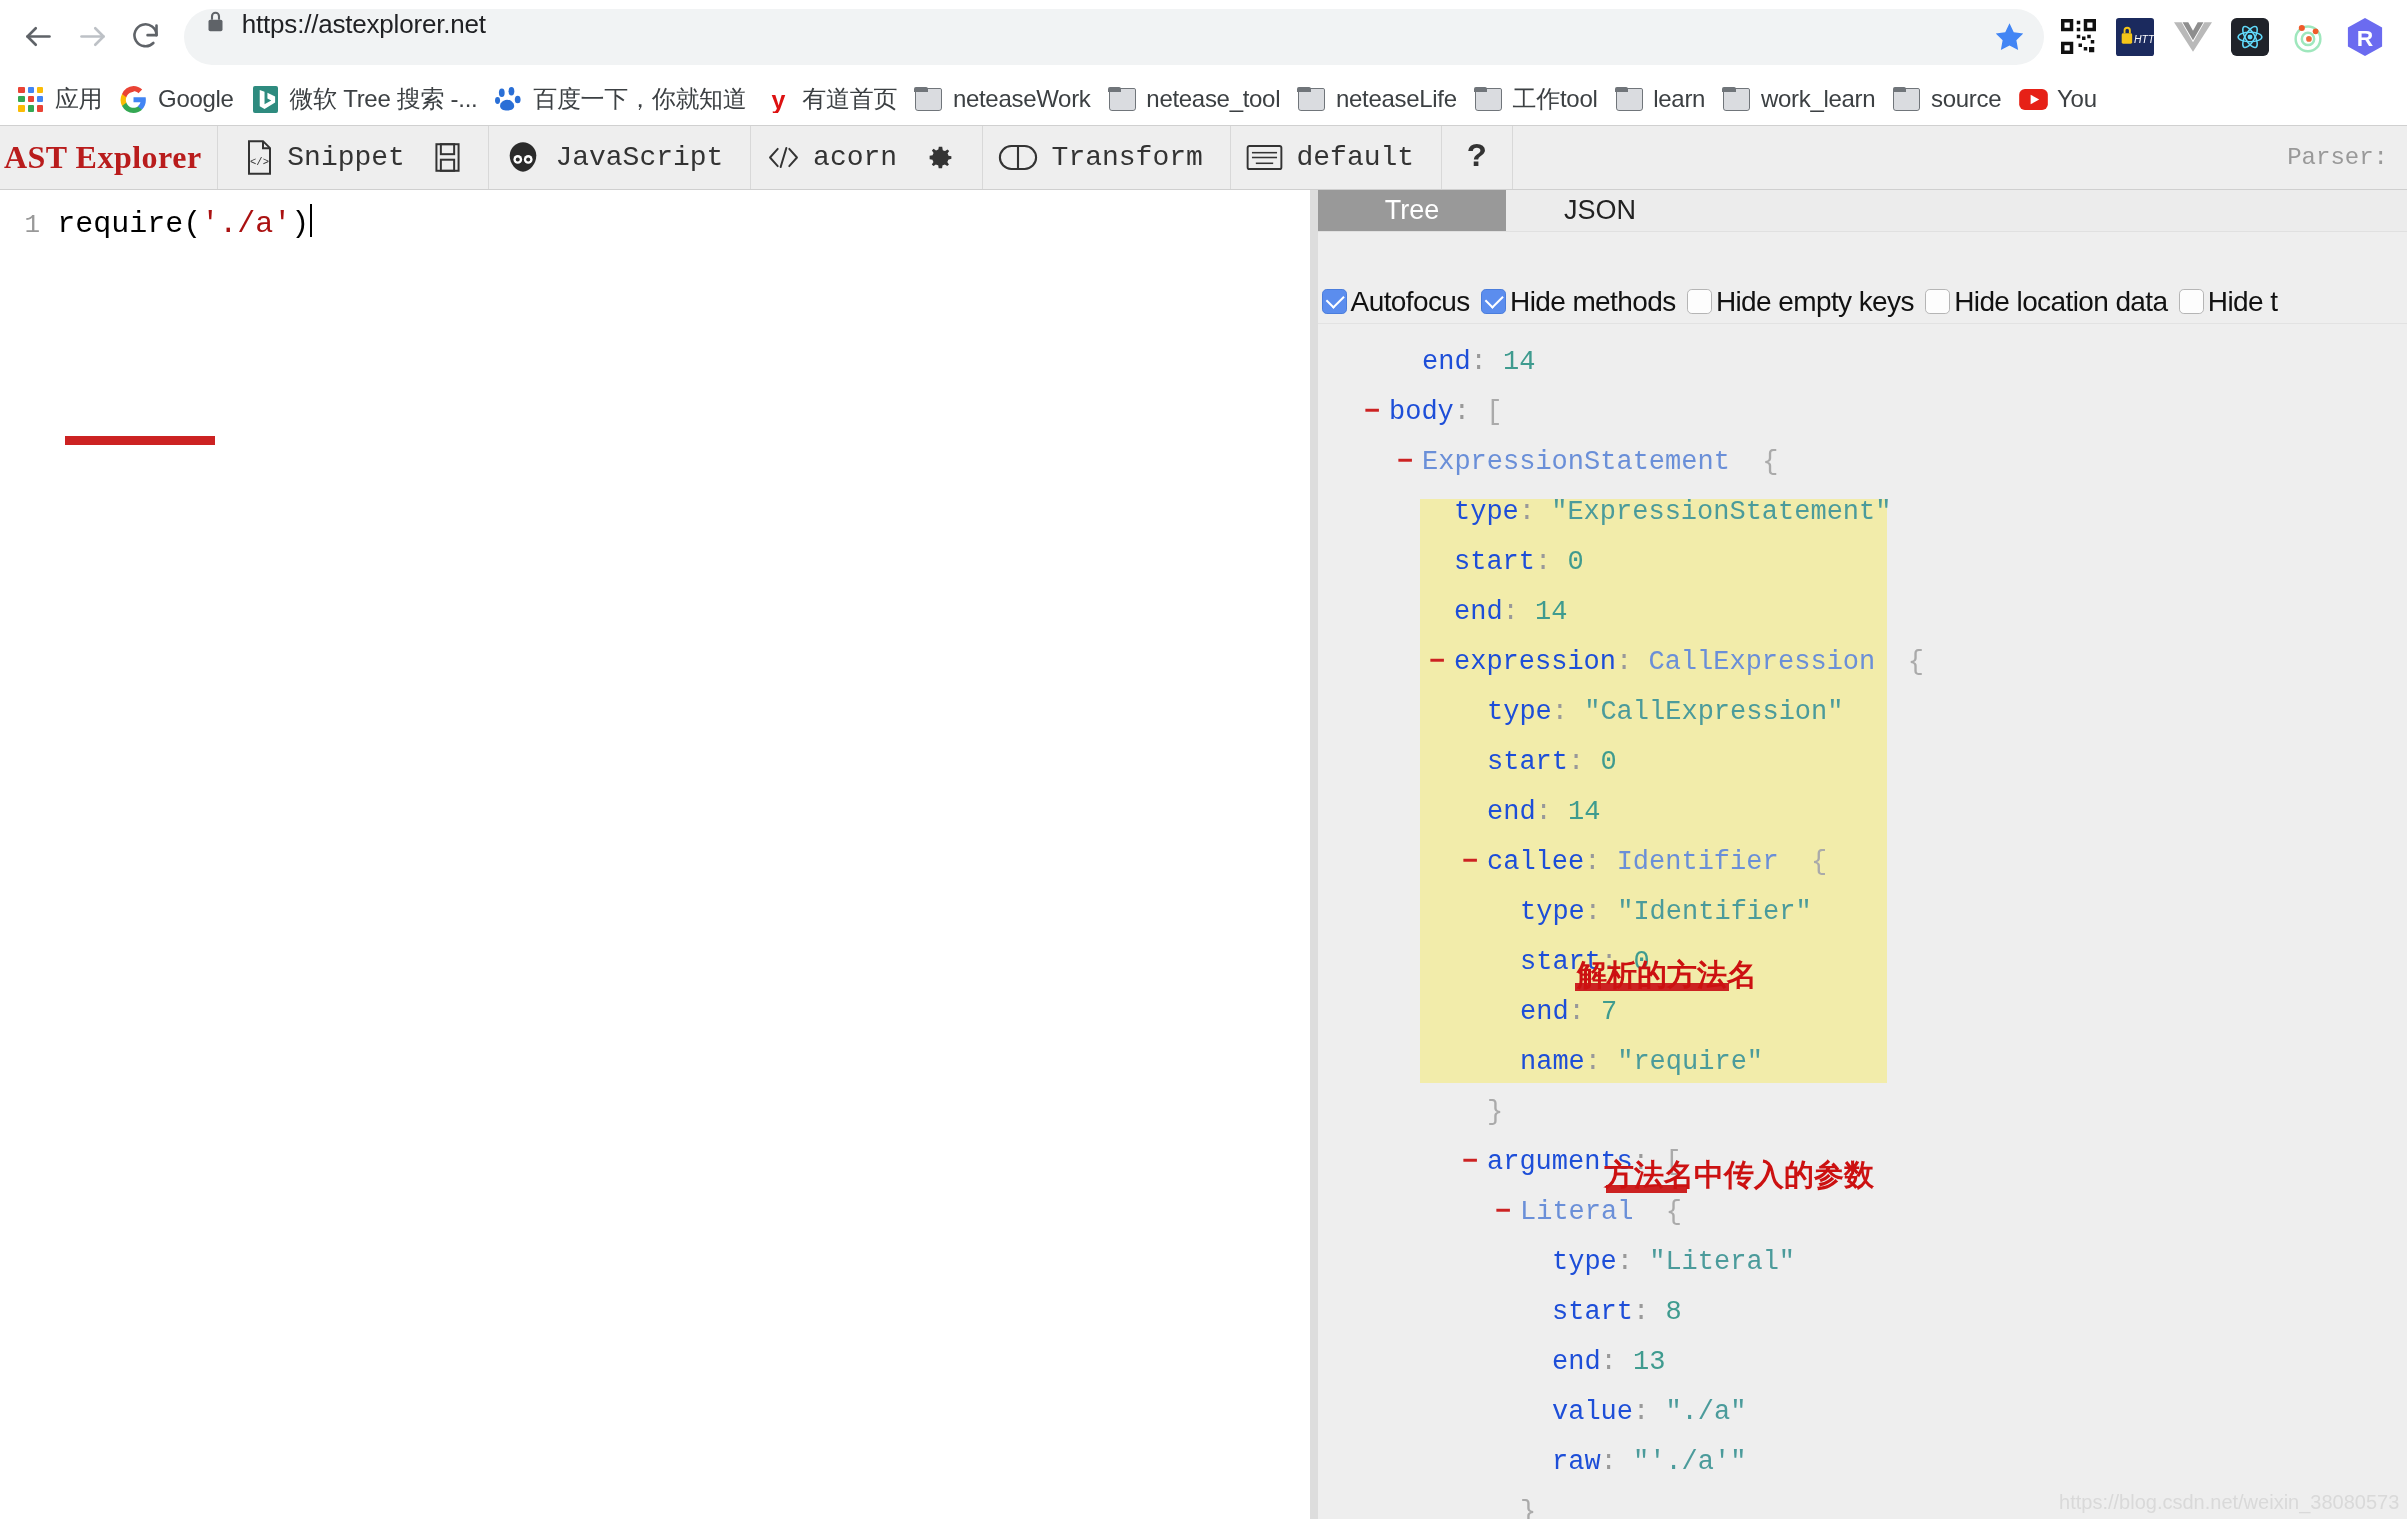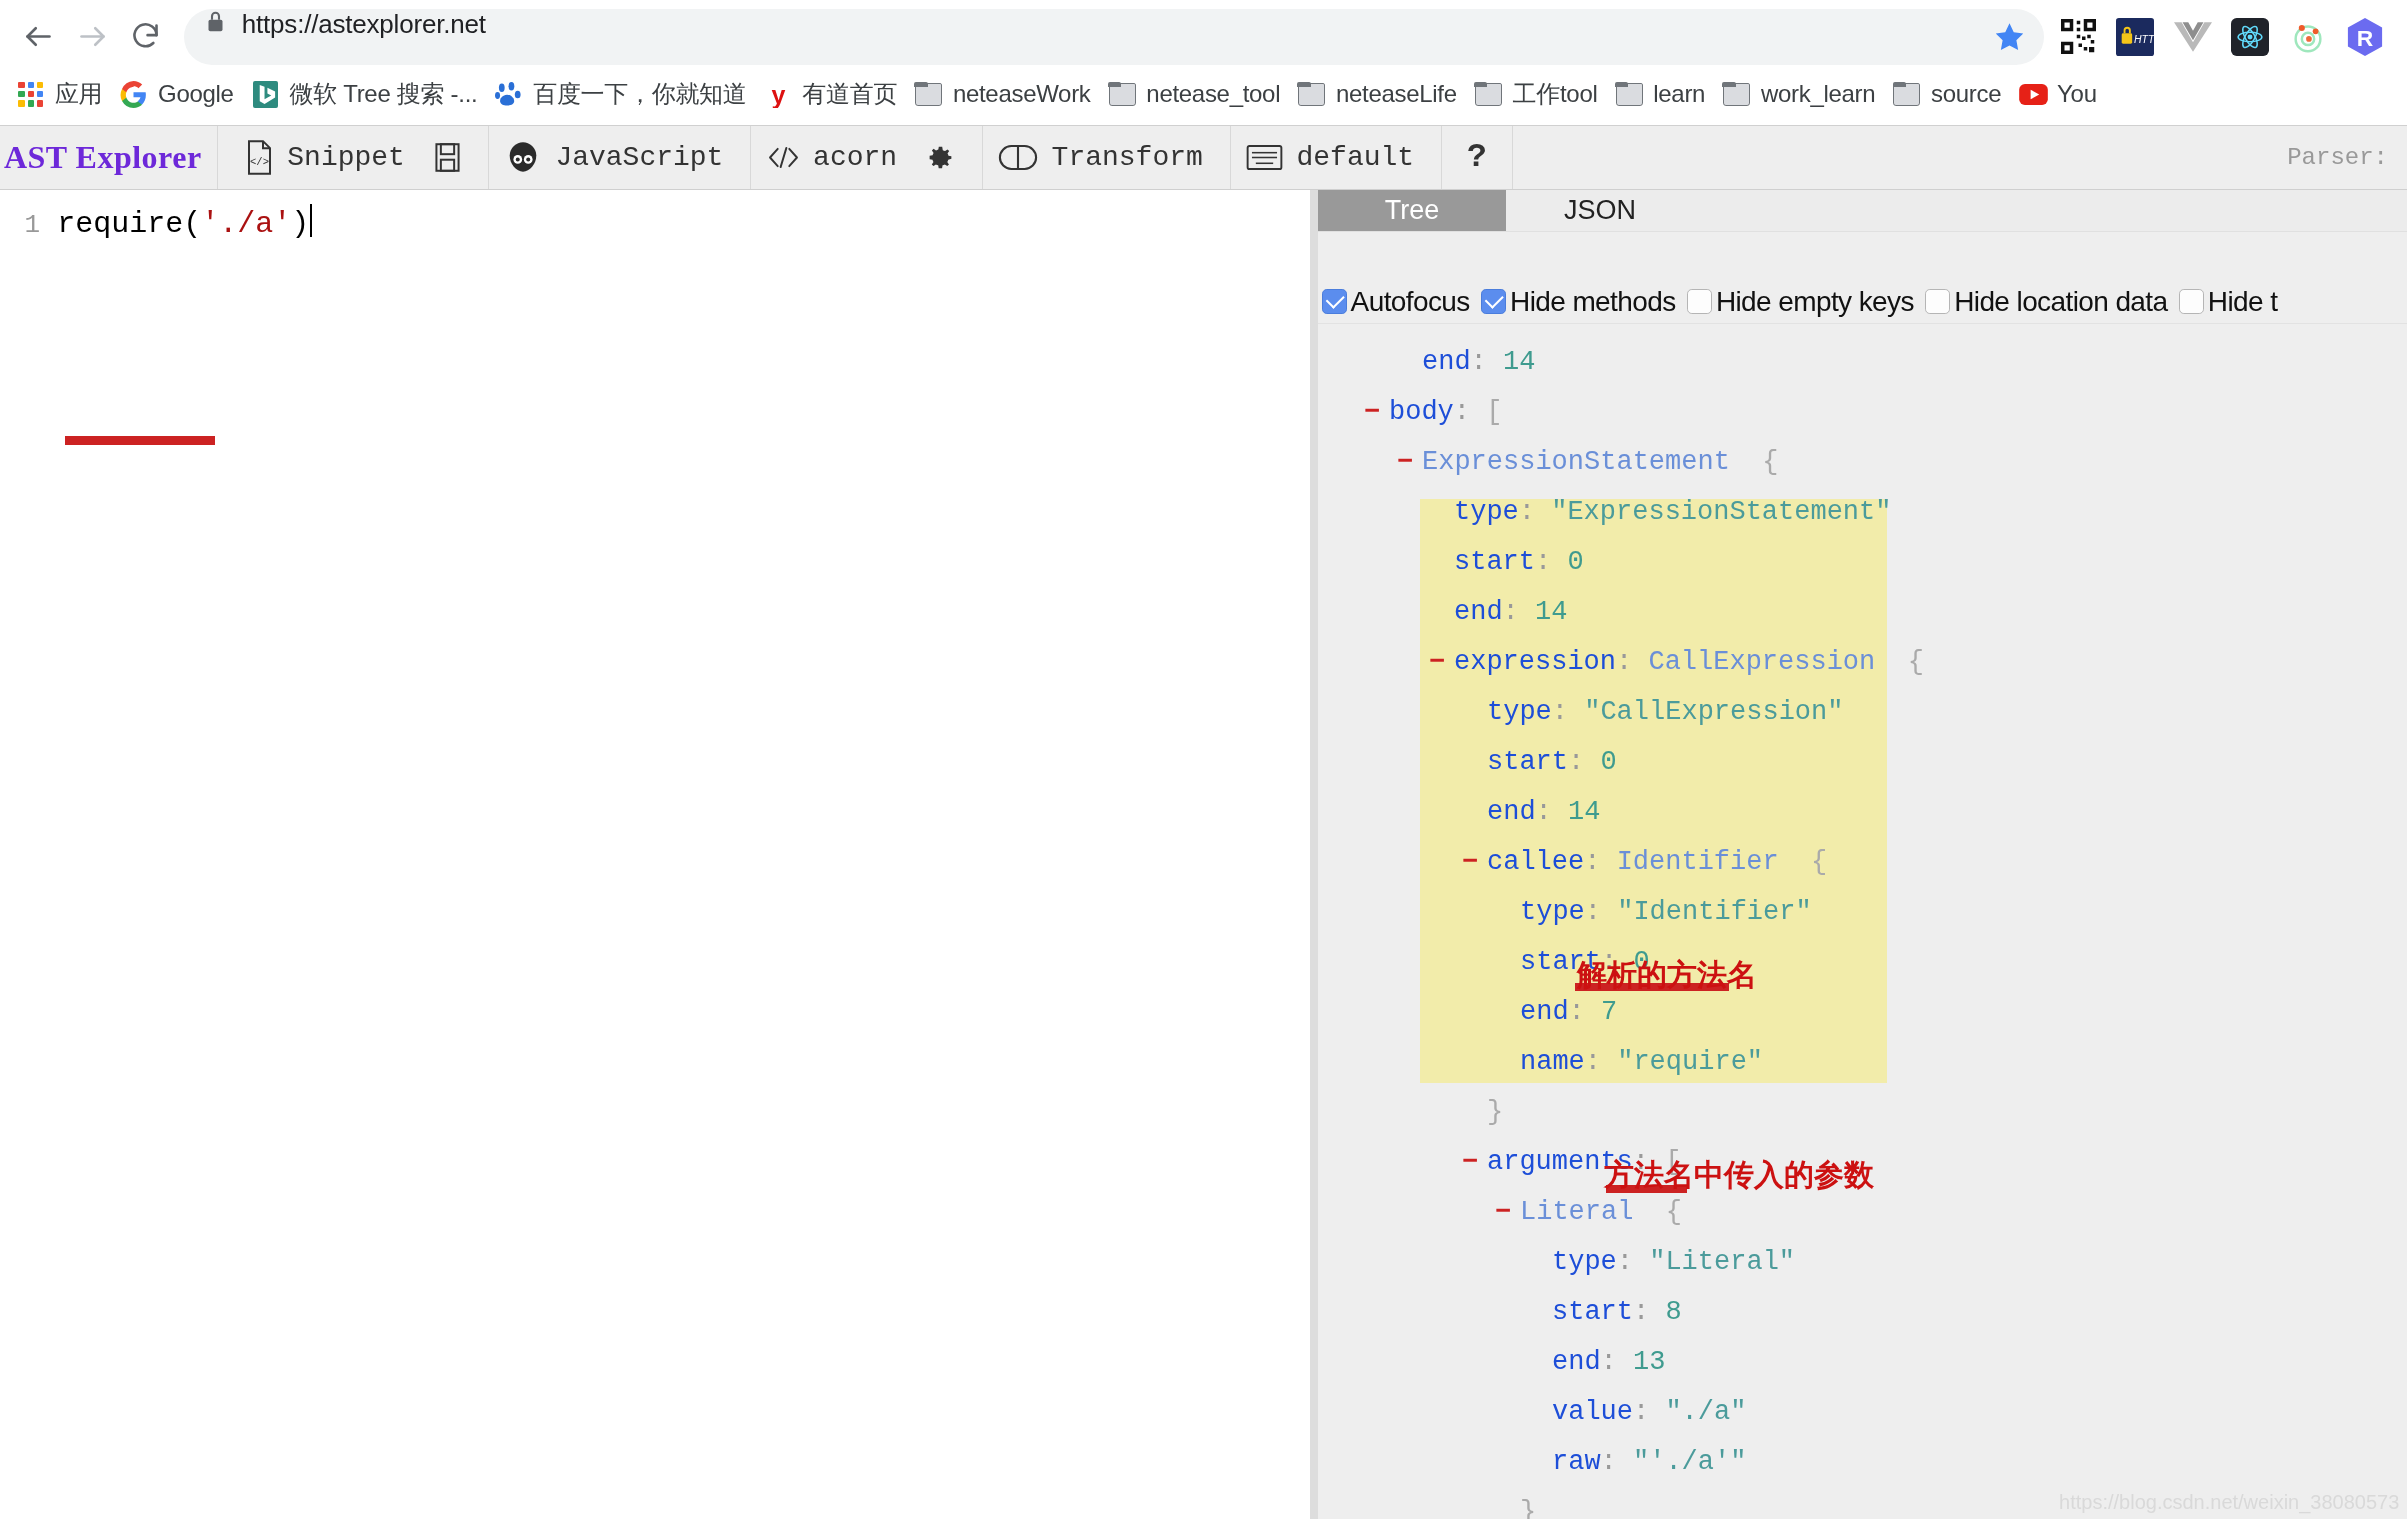--- a/index.html
+++ b/index.html
@@ -61,21 +61,21 @@
     margin: 0 6.7px;
     display: flex; align-items: center; justify-content: center;
     position: relative;
   }
 
   
   #bookmark-bar {
     position: absolute; top: 73px; left: 0;
     width: 2407px; height: 52px;
     background: #ffffff;
-    display: flex; 
+    display: flex; align-items: center;
     padding-left: 7.7px;
     overflow: hidden;
     white-space: nowrap;
   }
   .bookmark {
     display: flex; align-items: center;
     height: 42px;
     padding: 0 8.6px;
     flex: 0 0 auto;
     border-radius: 3.8px;
@@ -139,21 +139,21 @@
     display: flex; align-items: center;
     padding: 0 15.4px;
     border-right: 1px solid #d8d8d8;
     flex: 0 0 auto;
     height: 100%;
   }
   .tb-logo {
     font-family: "Liberation Serif", serif;
     font-weight: bold;
     font-size: 32px;
-    color: #6d28d9;
+    color: #b91c1c;
     letter-spacing: 0.5px;
     padding-left: 0;
     margin-left: -11.5px;
   }
   .tb-item {
     display: flex; align-items: center;
     padding: 0 11.5px;
     height: 100%;
     font-size: 28px;
     color: #333;

